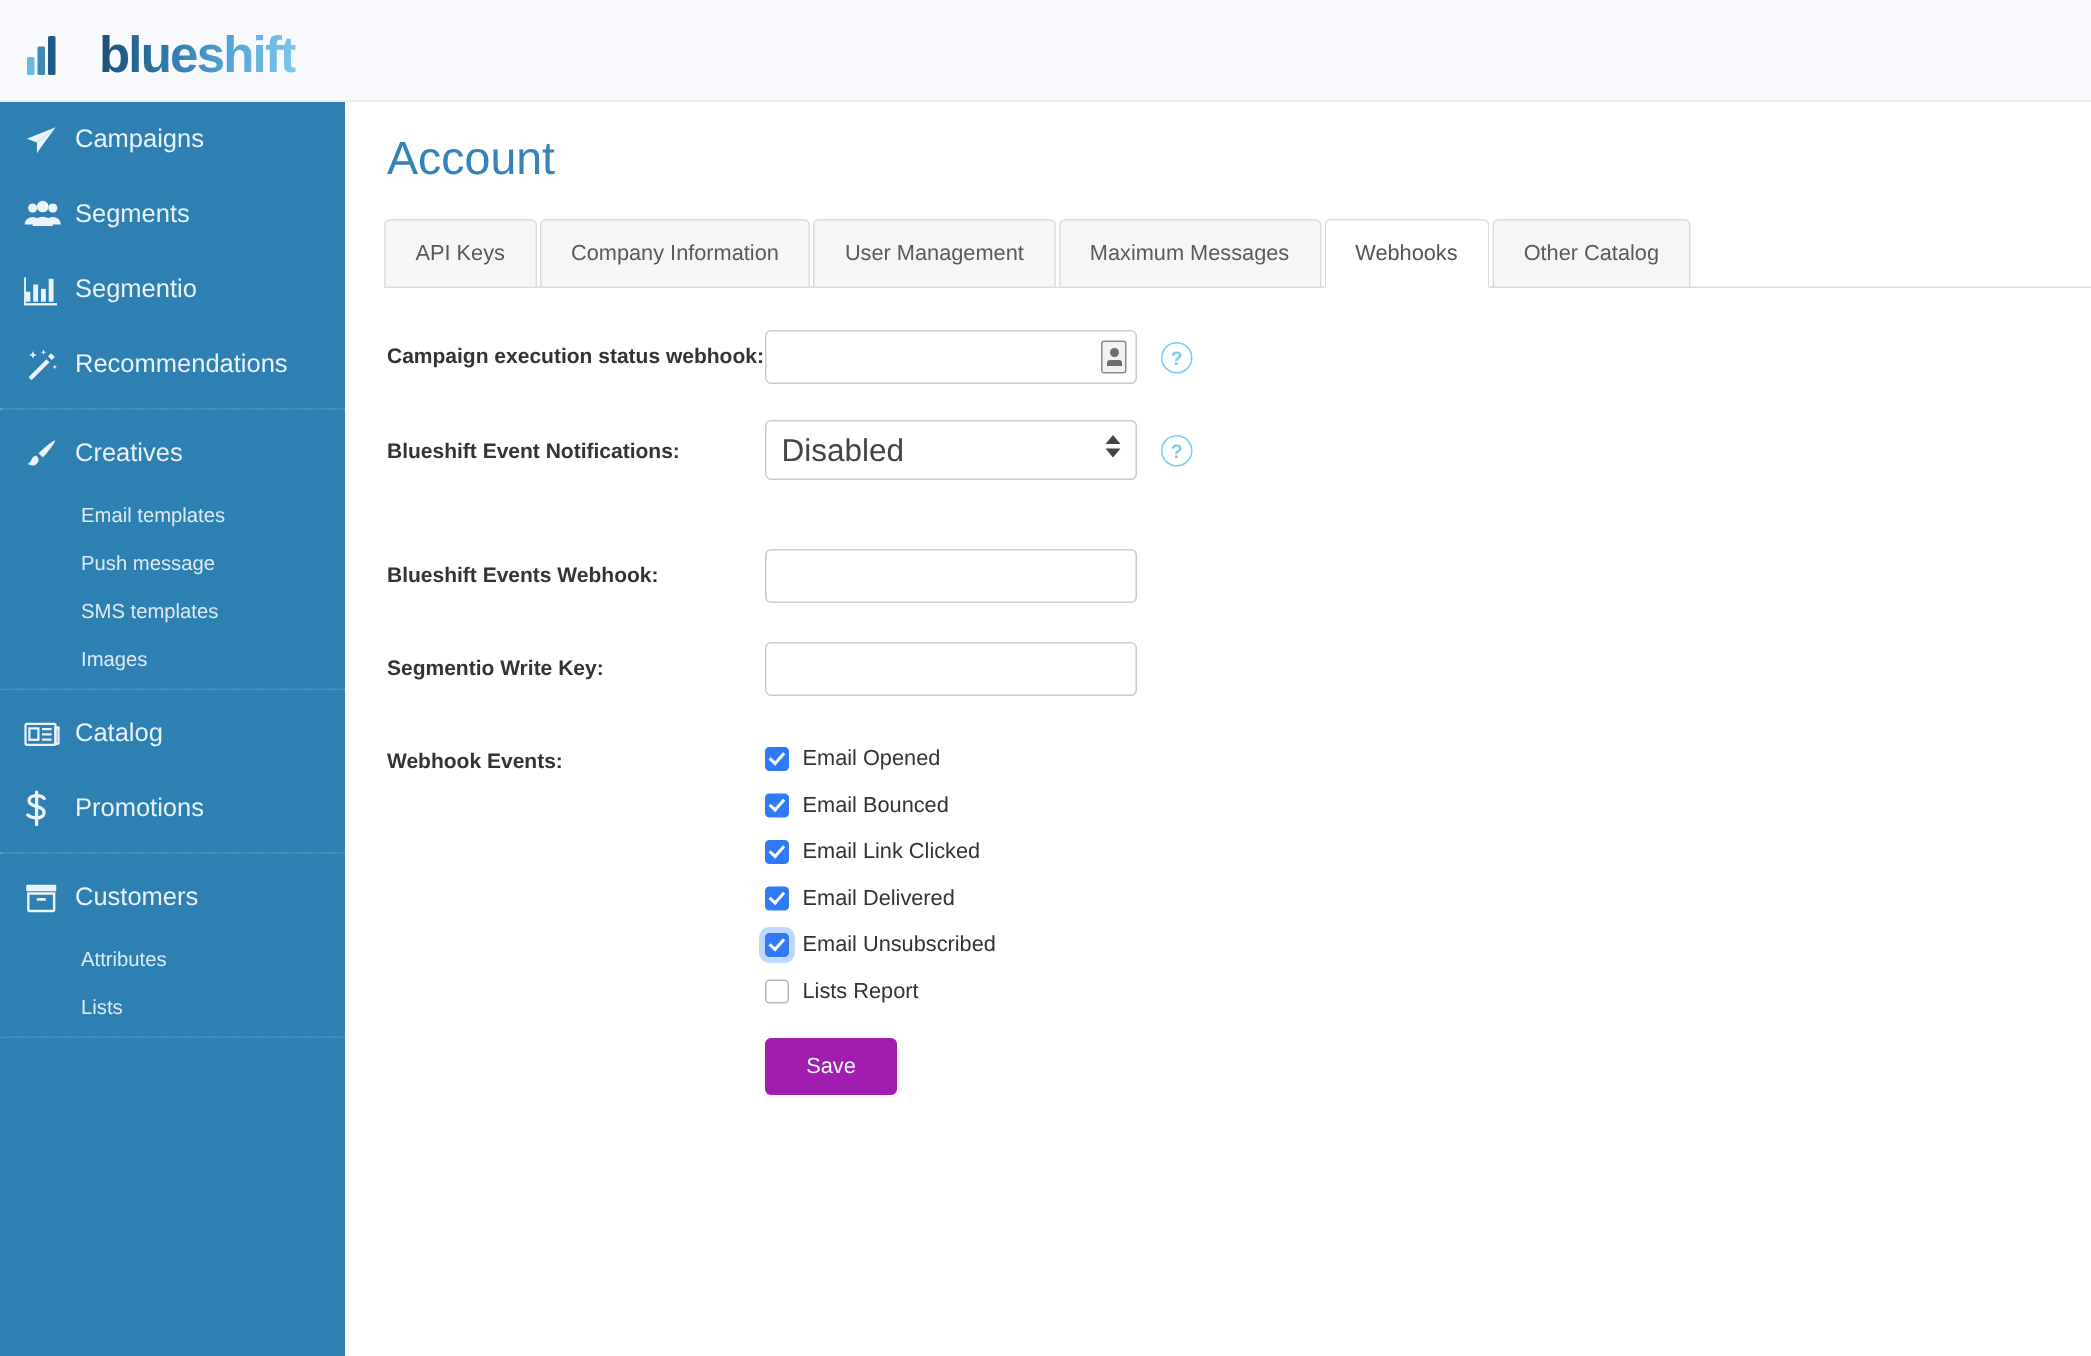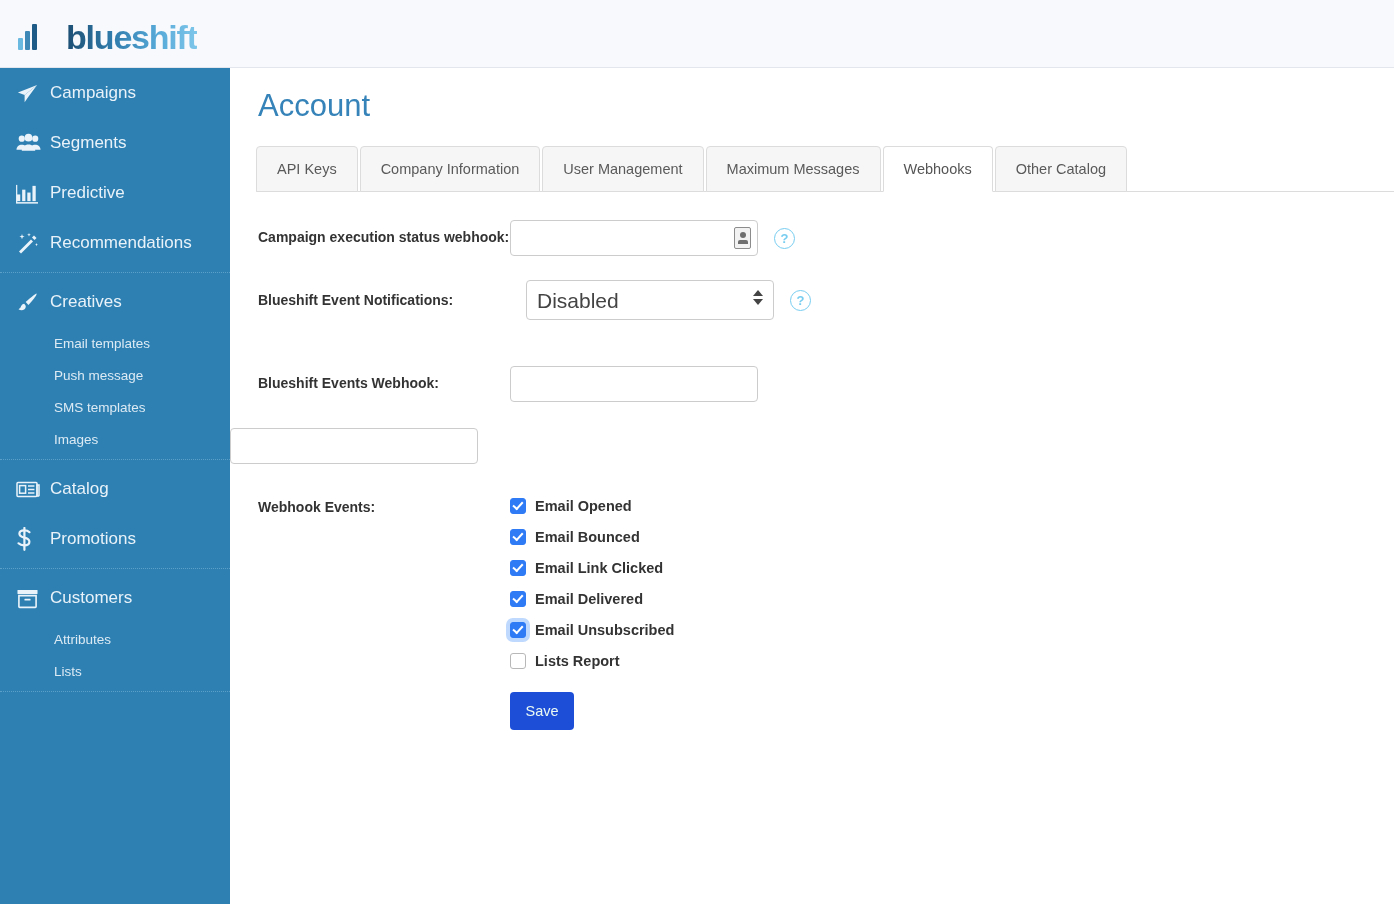--- a/index.html
+++ b/index.html
@@ -181,26 +181,26 @@
     display:flex; align-items:center; justify-content:center;
     margin-right: 9px; cursor:pointer; position:relative;
   }
   .cbox.on { background:#2f7bf6; border-color:#2f7bf6; }
   .cbox.on::after {
     content:""; width:4px; height:8px;
     border:solid #fff; border-width:0 2px 2px 0;
     transform: rotate(42deg) translate(-1px,-1px);
   }
   .cbox.focus { box-shadow: 0 0 0 4px rgba(110,170,250,0.45); }
-  .cb-label { font-size: 14.5px; font-weight: bold; color: #333; }
+  .cb-label { font-size: 14.5px; font-weight: normal; color: #333; }
 
   .save-btn {
     margin-top: 16px;
-    width: 64px; height: 38px;
-    background: #1d4ed8; border: none; border-radius: 4px;
+    width: 88px; height: 38px;
+    background: #a21caf; border: none; border-radius: 4px;
     color: #eafaf2; font-size: 14.5px;
     cursor: pointer;
     font-family: "Liberation Sans", sans-serif;
   }
 </style>
 </head>
 <body>
 
 <div class="app">
 
@@ -245,21 +245,21 @@
       <span class="ico">
         <svg width="23" height="21" viewBox="0 0 24 22" fill="#eaf3fa">
           <rect x="1" y="12" width="3.4" height="7"></rect>
           <rect x="6.4" y="7" width="3.4" height="12"></rect>
           <rect x="11.8" y="10" width="3.4" height="9"></rect>
           <rect x="17.2" y="3" width="3.4" height="16"></rect>
           <rect x="0" y="20" width="23" height="1.6"></rect>
           <rect x="0" y="2" width="1.3" height="19"></rect>
         </svg>
       </span>
-      <span class="nav-label">Predictive</span>
+      <span class="nav-label">Segmentio</span>
     </div>
 
     <div class="nav-item">
       <span class="ico">
         <svg width="24" height="22" viewBox="0 0 24 22" fill="#eaf3fa">
           <path d="M3 19.5 15 7.5l2 2L5 21.5z"></path>
           <path d="M16 5.5 18.5 8l2-2L18 3.5z"></path>
           <path d="M6 2l.7 1.9L8.6 4.6 6.7 5.3 6 7.2 5.3 5.3 3.4 4.6 5.3 3.9z"></path>
           <path d="M13 1l.5 1.3 1.3.5-1.3.5L13 4.6l-.5-1.3-1.3-.5 1.3-.5z"></path>
           <path d="M20.5 11l.45 1.15L22 12.6l-1.05.45L20.5 14.2l-.45-1.15L19 12.6l1.05-.45z"></path>
@@ -350,21 +350,21 @@
             <input class="txtinput" type="text" placeholder="" style="">
             <span class="autofill-ico">
               <span class="head"></span>
                 <span class="body"></span>
             </span>
           </span>
           <span class="help">?</span>
         </div>
       </div>
 
-      <div class="row" style="margin-top:24px;gap:16px;">
+      <div class="row" style="margin-top:24px;">
         <div class="lbl" style="width:252px;min-width:252px;padding-top:9px;">Blueshift Event Notifications:</div>
         <div class="ctrl">
           <span class="selwrap">
             <select class="sel-ctrl">
               <option>Disabled</option>
               <option>Enabled</option>
             </select>
             <span class="sel-arrows">
               <span class="up"></span>
                 <span class="dn"></span>
@@ -375,20 +375,23 @@
       </div>
 
       <div class="row" style="margin-top:46px;">
         <div class="lbl" style="width:252px;min-width:252px;padding-top:6px;">Blueshift Events Webhook:</div>
         <div class="ctrl">
           <input class="txtinput" type="text" placeholder="" style="">
         </div>
       </div>
 
       <div class="row" style="margin-top:26px;">
+        <div class="lbl" style="width:252px;min-width:252px;padding-top:6px;">
+          <span class="hl">Segmentio Write Key:</span>
+        </div>
         <div class="ctrl">
           <input class="txtinput" type="text" placeholder="" style="">
         </div>
       </div>
 
       <div class="row" style="margin-top:26px;">
         <div class="lbl" style="width:252px;min-width:252px;padding-top:6px;">
           <span class="hl">Webhook Events:</span>
         </div>
         <div>

